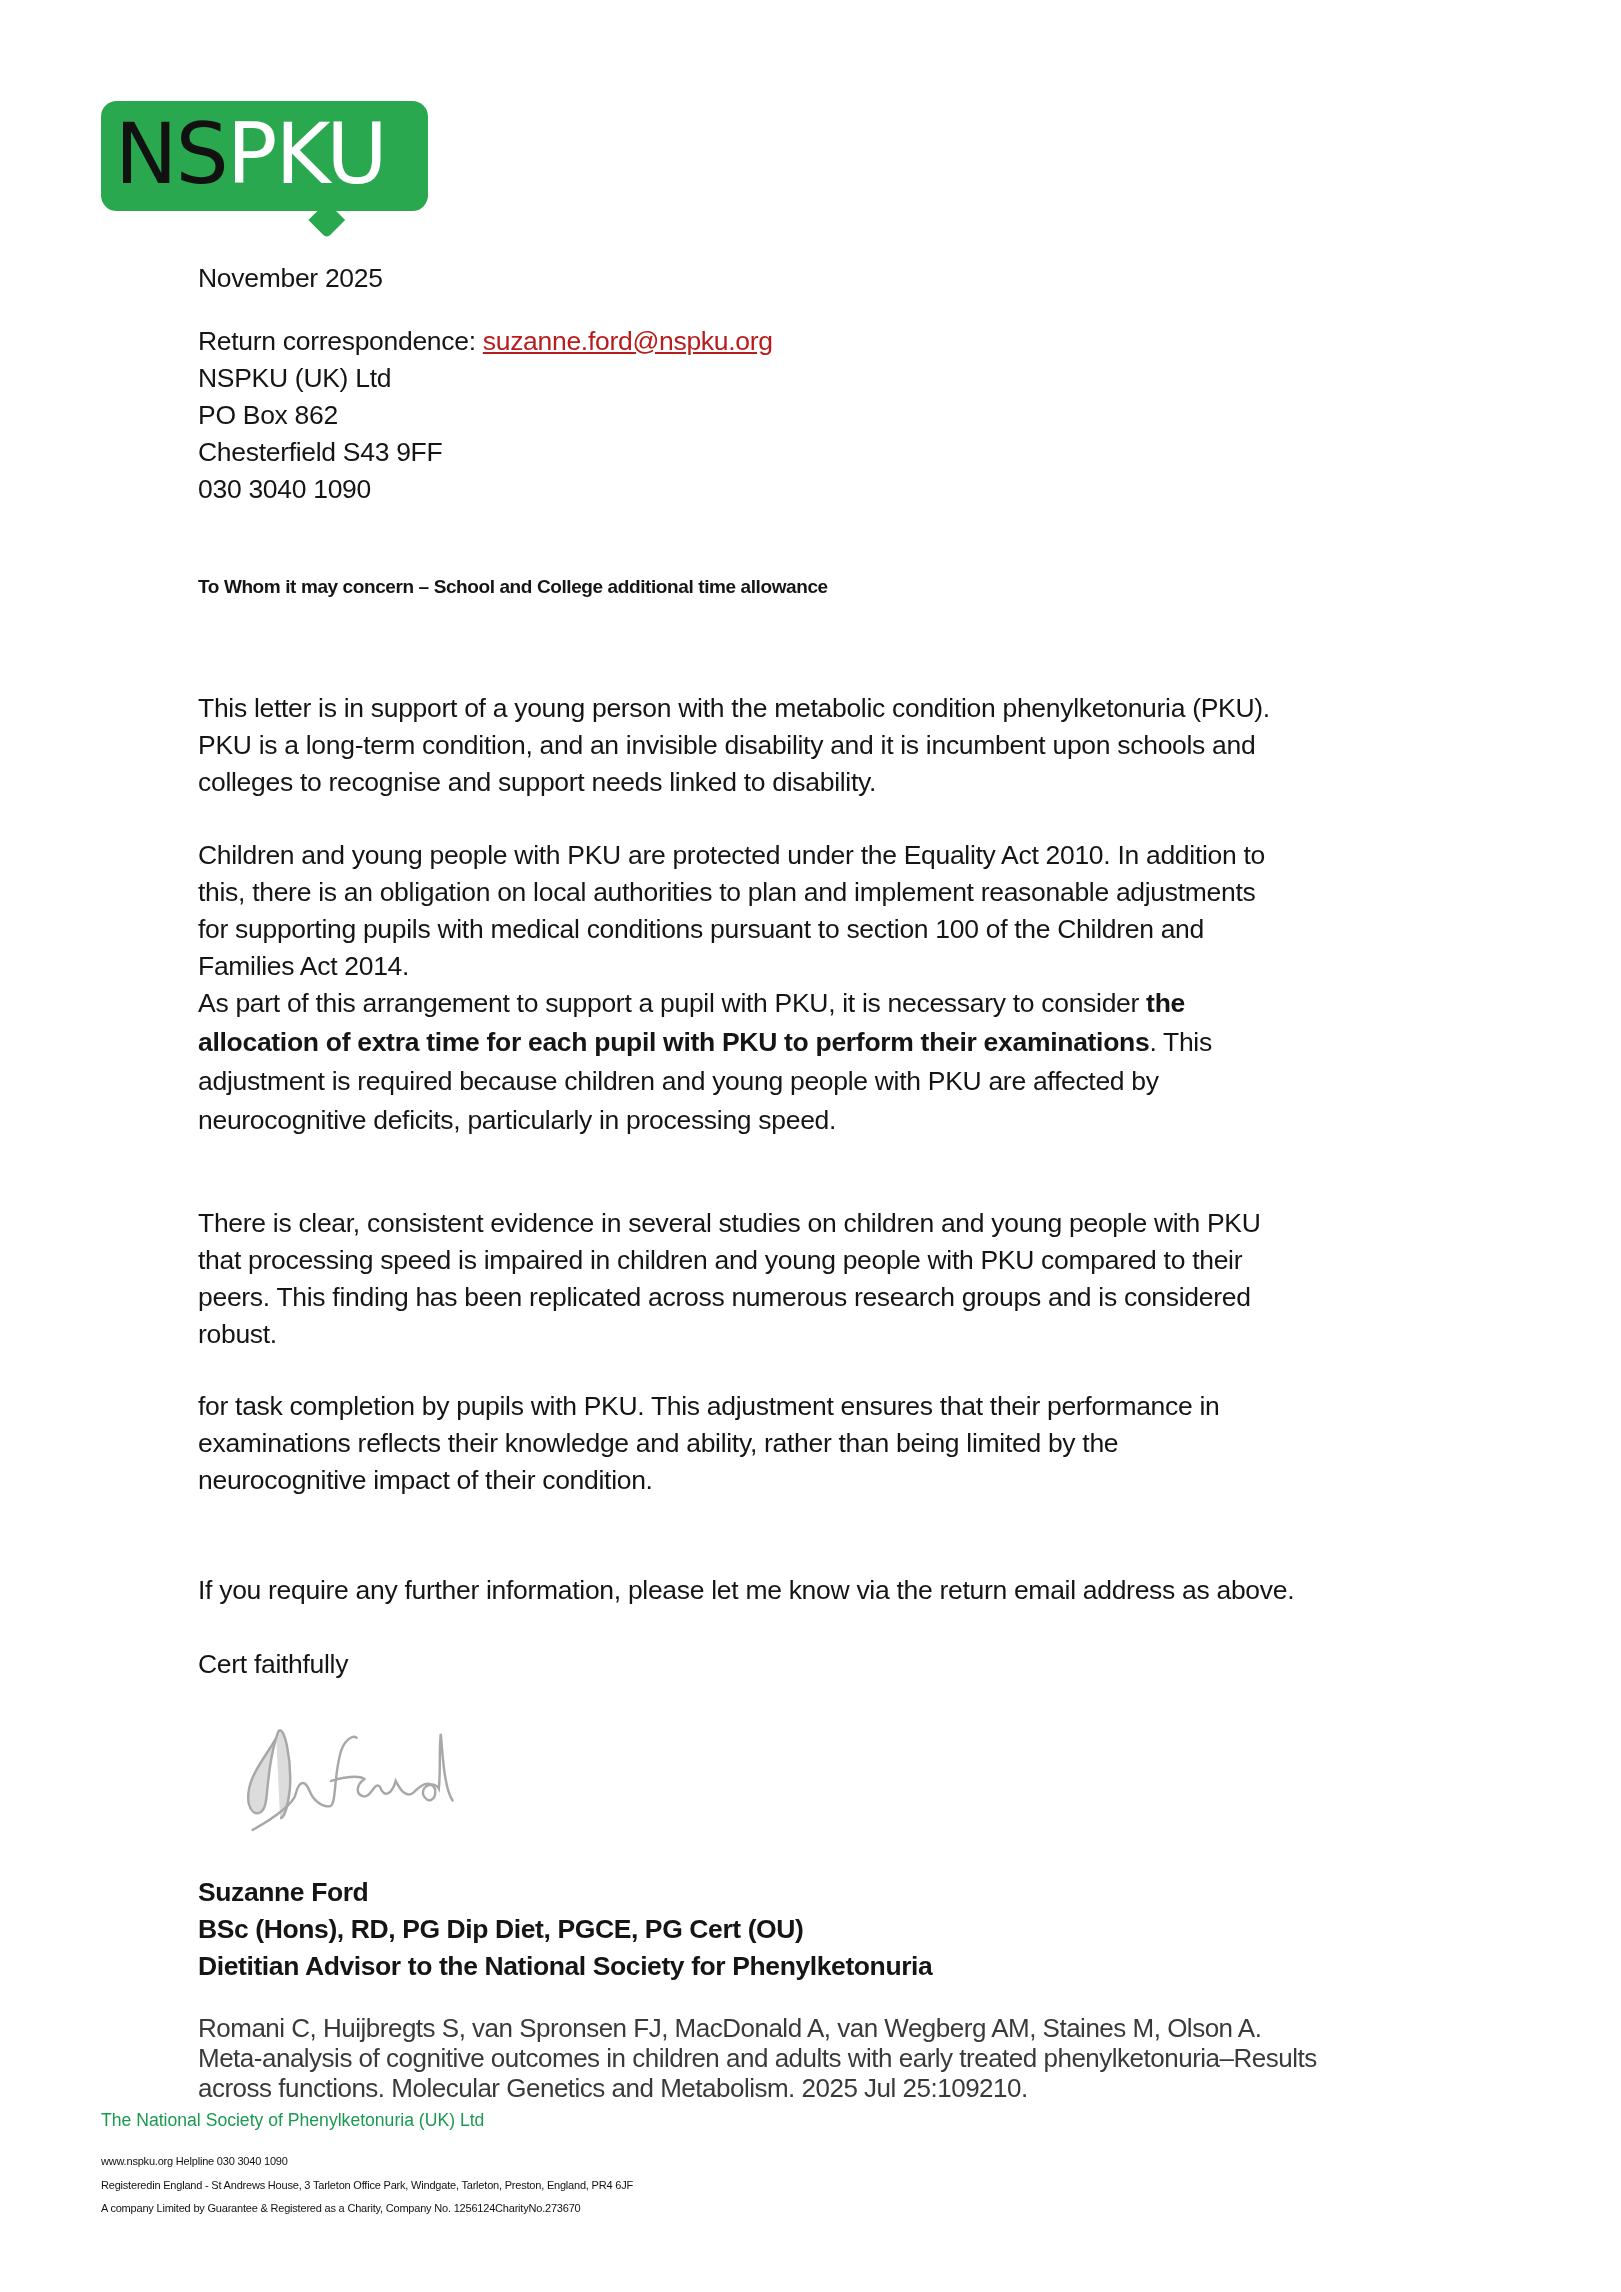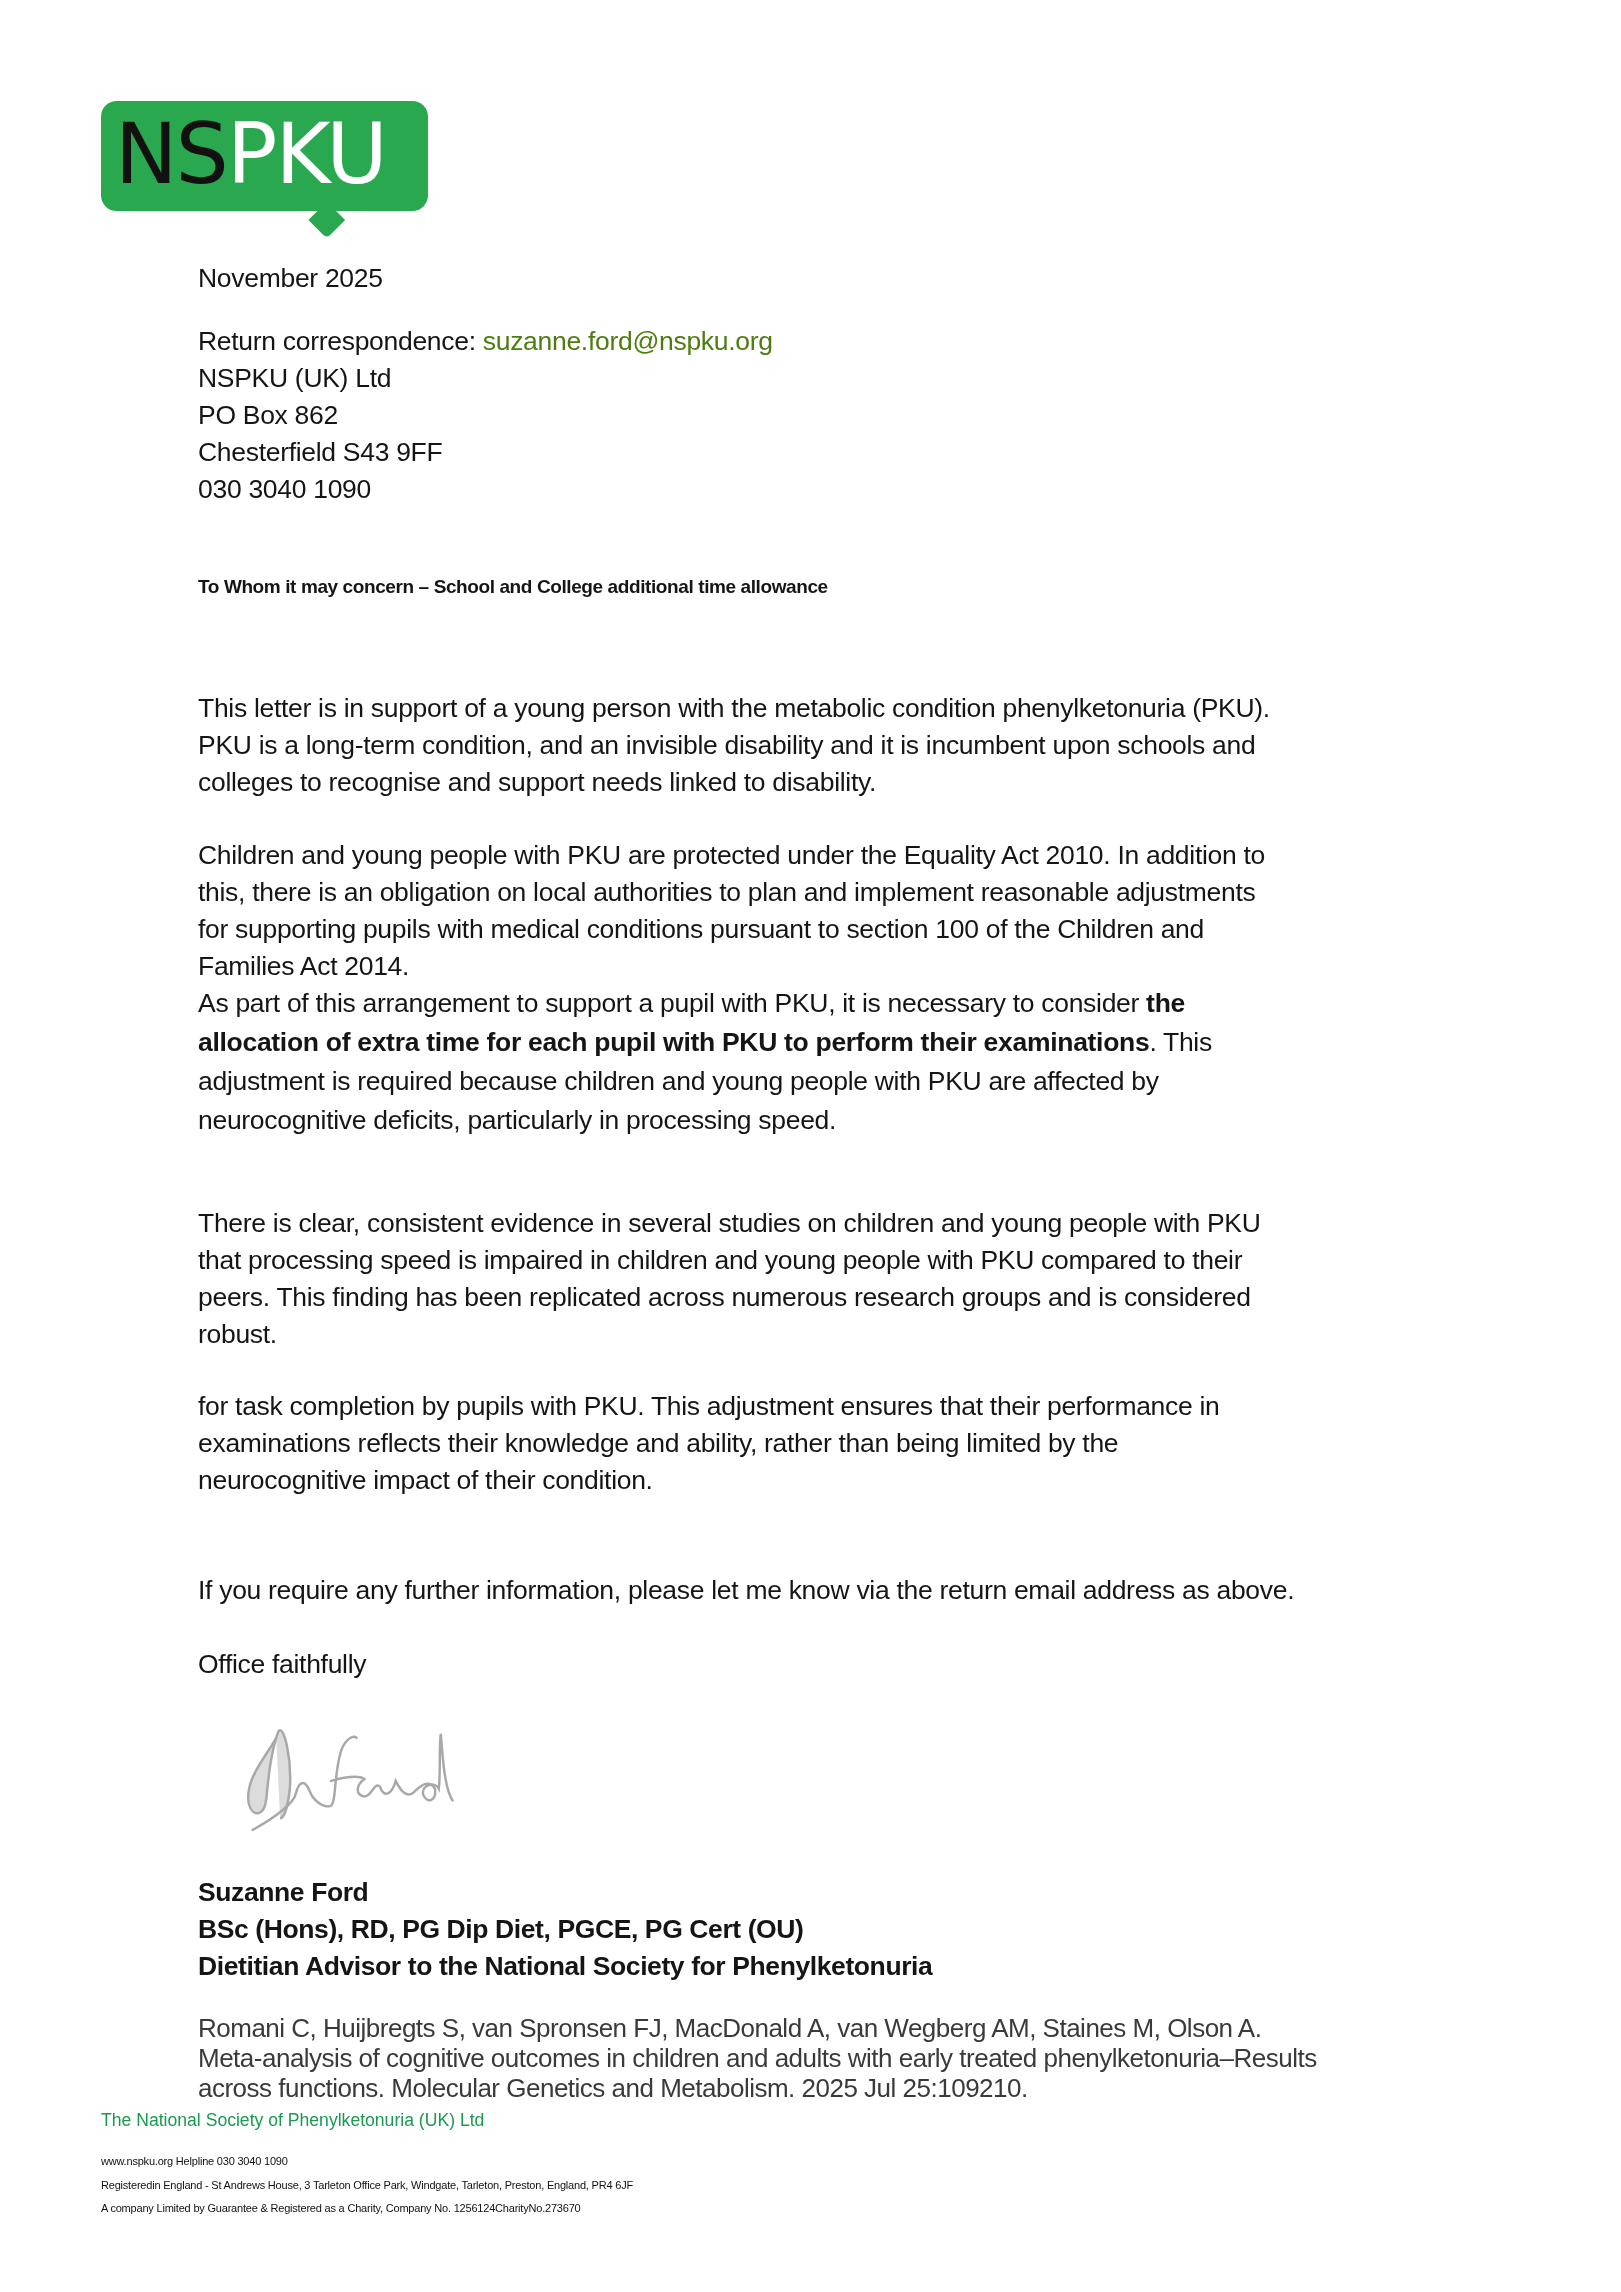--- a/index.html
+++ b/index.html
@@ -8,21 +8,21 @@
   .logo { left: 101px; top: 101px; width: 327px; height: 129px; }
   .logo-box { position: absolute; left: 0; top: 0; width: 327px; height: 110px; background: #2aa84f; border-radius: 15.7px; }
   .logo-tail { position: absolute; left: 213px; top: 106px; width: 25.5px; height: 25.5px; background: #2aa84f; transform: rotate(45deg); border-radius: 0 0 4.9px 0; }
   .logo-text { position: absolute; left: 13.7px; top: 3.9px; font-family: "DejaVu Sans", sans-serif; font-size: 84px; line-height: 98px; letter-spacing: -2px; font-weight: normal; }
   .logo-ns { color: #111111; }
   .logo-pku { color: #ffffff; }
 
   .txt { position: absolute; left: 198px; font-size: 26.5px; line-height: 37px; white-space: nowrap; color: #151515; letter-spacing: -0.3px; }
   .addr { top: 260px; }
   .addr .gap { height: 25.5px; }
-  .link { color: #4d7c0f; }
+  .link { color: #b91c1c; text-decoration: underline; }
   .title { top: 568px; font-weight: bold; font-size: 19px; letter-spacing: -0.4px; }
   .para { white-space: nowrap; }
   .p3 { line-height: 39px; }
   .bold { font-weight: bold; }
   .sig { left: 235px; top: 1720px; width: 245px; height: 113px; }
   .signame { top: 1874px; font-weight: bold; letter-spacing: -0.4px; }
   .ref { position: absolute; left: 198px; top: 2013px; font-family: "Liberation Sans", sans-serif; font-size: 26px; line-height: 30px; color: #3a3a3a; white-space: nowrap; letter-spacing: -0.5px; }
   .foot-green { position: absolute; left: 101px; top: 2110px; font-size: 17.6px; color: #1a9a50; white-space: nowrap; }
   .foot { position: absolute; left: 101px; top: 2150px; font-size: 11px; line-height: 23.5px; color: #111111; white-space: nowrap; letter-spacing: -0.2px; }
 </style>
@@ -75,21 +75,21 @@
 </div>
 
 <div class="txt para" style="top:1388px">
   <div>for task completion by pupils with PKU. This adjustment ensures that their performance in</div>
   <div>examinations reflects their knowledge and ability, rather than being limited by the</div>
   <div>neurocognitive impact of their condition.</div>
 </div>
 
 <div class="txt para" style="top:1572px">If you require any further information, please let me know via the return email address as above.</div>
 
-<div class="txt para" style="top:1646px">Office faithfully</div>
+<div class="txt para" style="top:1646px">Cert faithfully</div>
 
 <svg class="abs sig" viewBox="0 0 250 115">
   <path d="M42 18 C 30 40, 10 60, 14 85 C 18 100, 30 98, 32 80 C 34 60, 36 35, 44 12 C 50 2, 58 40, 56 70 C 54 88, 50 100, 46 100" fill="#dcdcdc" stroke="#a8a8a8" stroke-width="2.5"></path>
   <path d="M18 112 C 40 100, 60 85, 62 75 C 66 60, 72 62, 76 72 C 80 82, 88 88, 96 88 C 104 88, 100 60, 108 32 C 112 20, 120 15, 124 18 M98 62 C 112 58, 126 56, 132 60 C 124 66, 122 76, 132 78 C 140 78, 142 62, 148 68 C 152 80, 160 76, 164 62 C 168 70, 174 80, 182 74 C 190 66, 198 60, 204 70 C 206 82, 196 86, 192 76 C 190 66, 204 62, 208 70 C 210 50, 208 30, 210 14 C 212 40, 214 70, 222 82" fill="none" stroke="#a8a8a8" stroke-width="2.5" stroke-linecap="round"></path>
 </svg>
 
 <div class="txt signame">
   <div>Suzanne Ford</div>
   <div>BSc (Hons), RD, PG Dip Diet, PGCE, PG Cert (OU)</div>
   <div>Dietitian Advisor to the National Society for Phenylketonuria</div>

